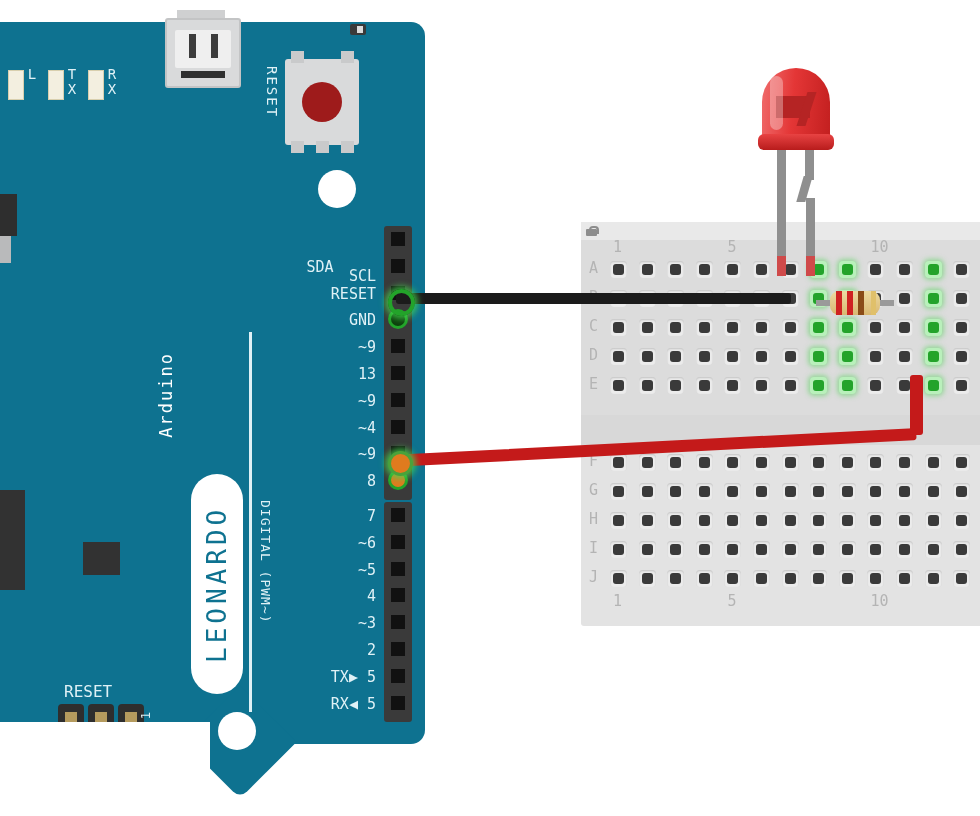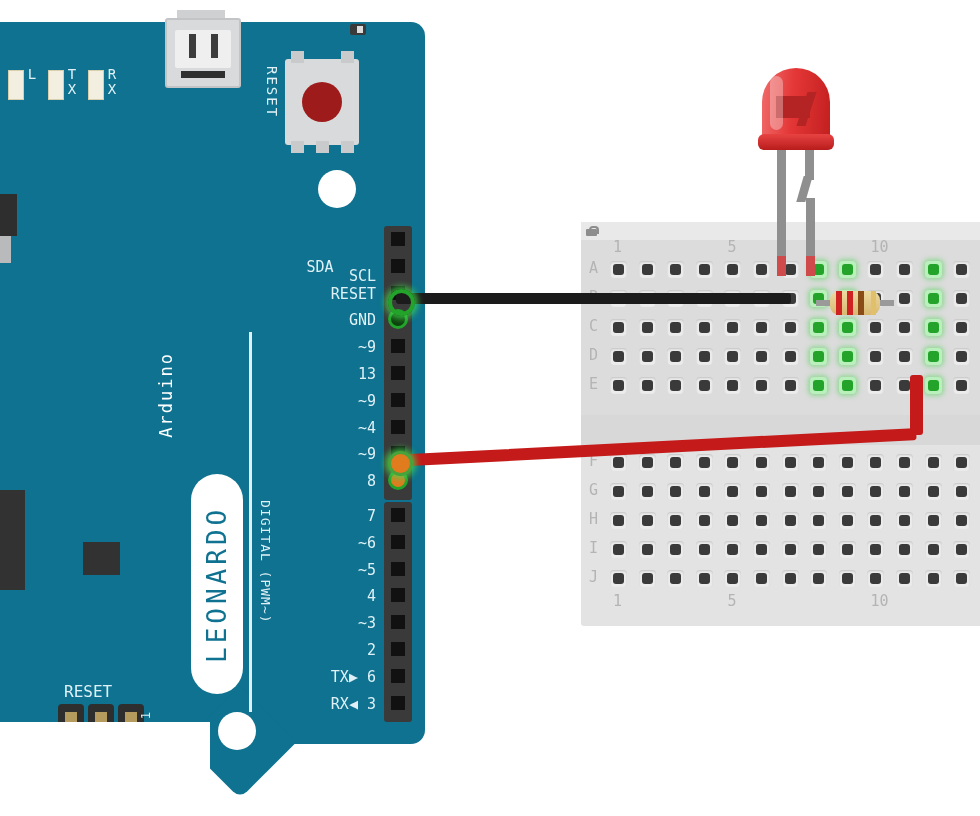--- a/index.html
+++ b/index.html
@@ -225,22 +225,22 @@
       <div class="pinlab" style="top: 369.8px; left: 324px; width: 112px;">~9</div>
       <div class="pinlab" style="top: 396.6px; left: 324px; width: 112px;">~4</div>
       <div class="pinlab" style="top: 423.4px; left: 324px; width: 112px;">~9</div>
       <div class="pinlab" style="top: 450.2px; left: 324px; width: 112px;">8</div>
       <div class="pinlab" style="top: 485px; left: 324px; width: 112px;">7</div>
       <div class="pinlab" style="top: 511.8px; left: 324px; width: 112px;">~6</div>
       <div class="pinlab" style="top: 538.6px; left: 324px; width: 112px;">~5</div>
       <div class="pinlab" style="top: 565.4px; left: 324px; width: 112px;">4</div>
       <div class="pinlab" style="top: 592.2px; left: 324px; width: 112px;">~3</div>
       <div class="pinlab" style="top: 619px; left: 324px; width: 112px;">2</div>
-      <div class="pinlab" style="top: 645.8px; left: 324px; width: 112px;">TX▶ 6</div>
-      <div class="pinlab" style="top: 672.6px; left: 324px; width: 112px;">RX◀ 3</div>
+      <div class="pinlab" style="top: 645.8px; left: 324px; width: 112px;">TX▶ 5</div>
+      <div class="pinlab" style="top: 672.6px; left: 324px; width: 112px;">RX◀ 5</div>
     </div>
 
   <div id="bb">
     <div id="bb-shade"></div>
     <div id="bb-top-strip"></div>
     <div id="bb-gutter"></div>
     <div id="lock">
         <i></i>
         <b></b>
       </div>

